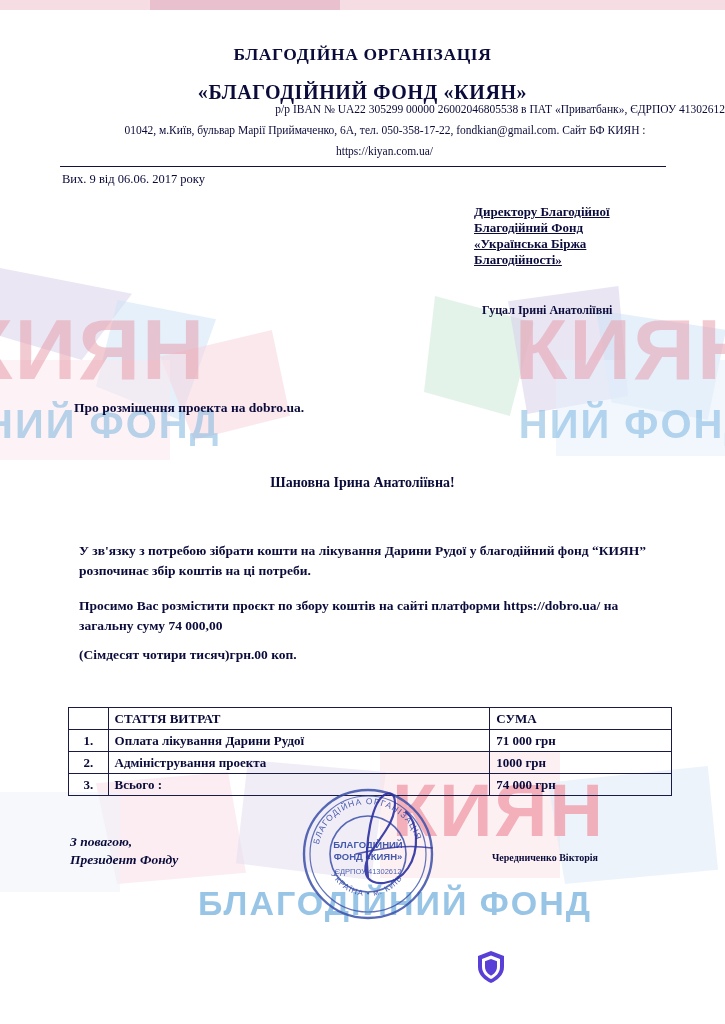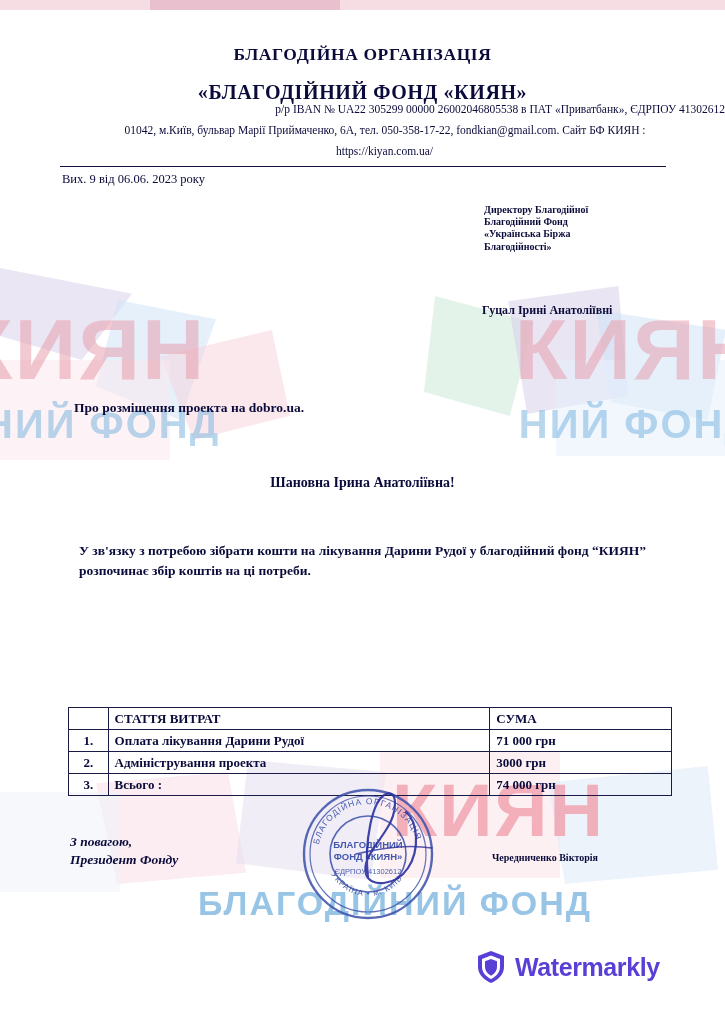--- a/index.html
+++ b/index.html
@@ -145,26 +145,27 @@
   }
   .outnum {
     position: absolute;
     left: 62px;
     top: 172px;
     font-size: 12.5px;
   }
 
   .addressee {
     position: absolute;
-    left: 484px;
+    left: 474px;
     top: 204px;
     width: 230px;
-    font-size: 10px;
+    font-size: 13px;
     font-weight: bold;
     line-height: 1.22;
+    text-decoration: underline;
   }
   .addressee-name {
     position: absolute;
     left: 482px;
     top: 303px;
     width: 235px;
     font-size: 12px;
     font-weight: bold;
   }
 
@@ -303,54 +304,56 @@
 
   <div class="hdr hdr-1">БЛАГОДІЙНА ОРГАНІЗАЦІЯ</div>
   <div class="hdr hdr-2">«БЛАГОДІЙНИЙ ФОНД «КИЯН»</div>
 
   <div class="hdr-line hl-1">р/р IBAN № UA22 305299 00000 26002046805538  в ПАТ «Приватбанк», ЄДРПОУ 41302612</div>
   <div class="hdr-line hl-2">01042, м.Київ, бульвар Марії Приймаченко, 6А, тел. 050-358-17-22,  fondkian@gmail.com. Сайт БФ КИЯН :</div>
   <div class="hdr-line hl-3">https://kiyan.com.ua/</div>
 
   <div class="rule"></div>
 
-  <div class="outnum">Вих. 9 від 06.06. 2023 року</div>
+  <div class="outnum">Вих. 9 від 06.06. 2017 року</div>
 
   <div class="addressee">
     <div>Директору Благодійної</div>
     <div>Благодійний Фонд</div>
     <div>«Українська Біржа</div>
     <div>Благодійності»</div>
   </div>
   <div class="addressee-name">Гуцал Ірині Анатоліївні</div>
 
   <div class="subject">Про розміщення проекта на dobro.ua.</div>
 
   <div class="greeting">Шановна Ірина Анатоліївна!</div>
 
   <div class="para p1">У зв'язку з потребою зібрати кошти на лікування Дарини  Рудої у благодійний фонд “КИЯН” розпочинає збір коштів на ці потреби.</div>
+  <div class="para p2">Просимо Вас розмістити проєкт по збору коштів на сайті платформи  https://dobro.ua/  на загальну суму 74 000,00</div>
+  <div class="para p3">(Сімдесят чотири тисяч)грн.00 коп.</div>
 
   <table class="costs">
     <thead>
       <tr>
         <th class="c-num"></th>
         <th class="c-item">СТАТТЯ ВИТРАТ</th>
         <th class="c-sum">СУМА</th>
       </tr>
     </thead>
     <tbody>
       <tr>
         <td class="c-num">1.</td>
         <td class="c-item">Оплата лікування Дарини Рудої</td>
         <td class="c-sum">71 000 грн</td>
       </tr>
       <tr>
         <td class="c-num">2.</td>
         <td class="c-item">Адміністрування проекта</td>
-        <td class="c-sum">3000 грн</td>
+        <td class="c-sum">1000 грн</td>
       </tr>
       <tr>
         <td class="c-num">3.</td>
         <td class="c-item">Всього :</td>
         <td class="c-sum">74 000 грн</td>
       </tr>
     </tbody>
   </table>
 
   <div class="sig-left">
@@ -382,16 +385,15 @@
     <path d="M32,96 C28,60 36,18 50,12 C62,7 62,30 50,48 C40,64 26,78 30,92 C34,106 60,104 72,86 C84,68 82,40 70,30" fill="none" stroke="#2b2f9e" stroke-width="2.2" stroke-linecap="round" opacity=".9"></path>
     <path d="M20,72 C44,66 70,62 96,66" fill="none" stroke="#2b2f9e" stroke-width="1.6" stroke-linecap="round" opacity=".8"></path>
   </svg>
 
   <div class="wmk">
     <svg width="30" height="34" viewBox="0 0 30 34">
       <path d="M15 1 L28 6 V17 C28 25 21 30.5 15 33 C9 30.5 2 25 2 17 V6 Z" fill="#5a3fd6"></path>
       <path d="M15 5.5 L24 9 V17 C24 22.8 19.4 27 15 29 C10.6 27 6 22.8 6 17 V9 Z" fill="#ffffff"></path>
       <path d="M15 9 L21 11.3 V17 C21 21 17.8 24.3 15 25.7 C12.2 24.3 9 21 9 17 V11.3 Z" fill="#5a3fd6"></path>
     </svg>
-    <span class="wmk-label">Watermarkly</span>
   </div>
 
 </div>
 
 </body></html>

